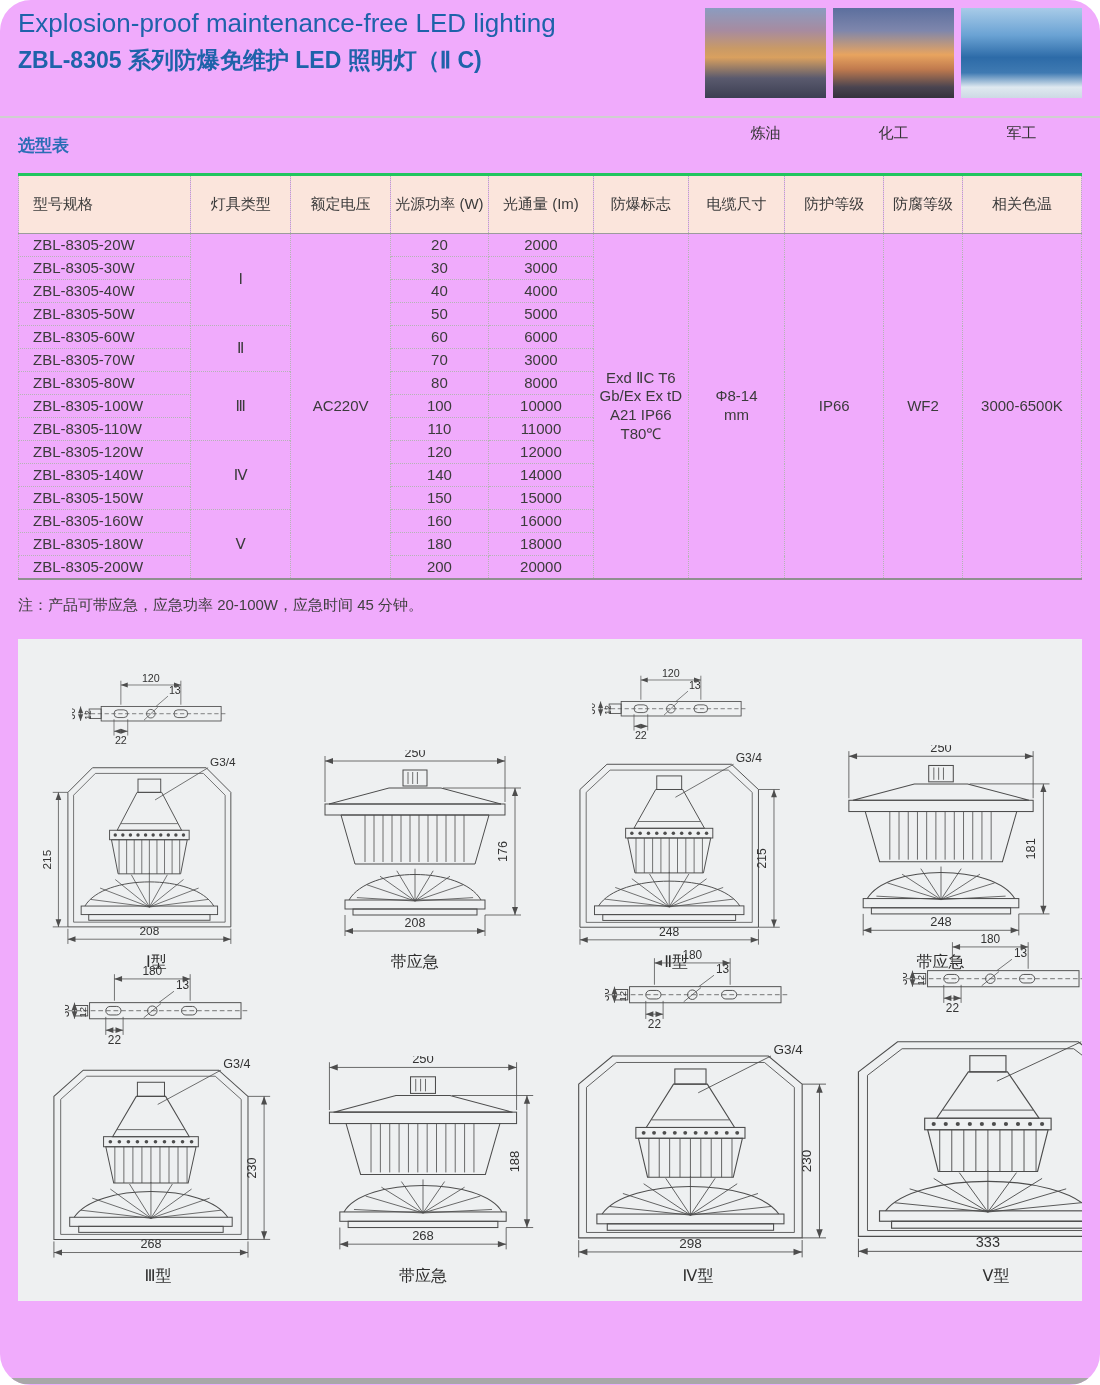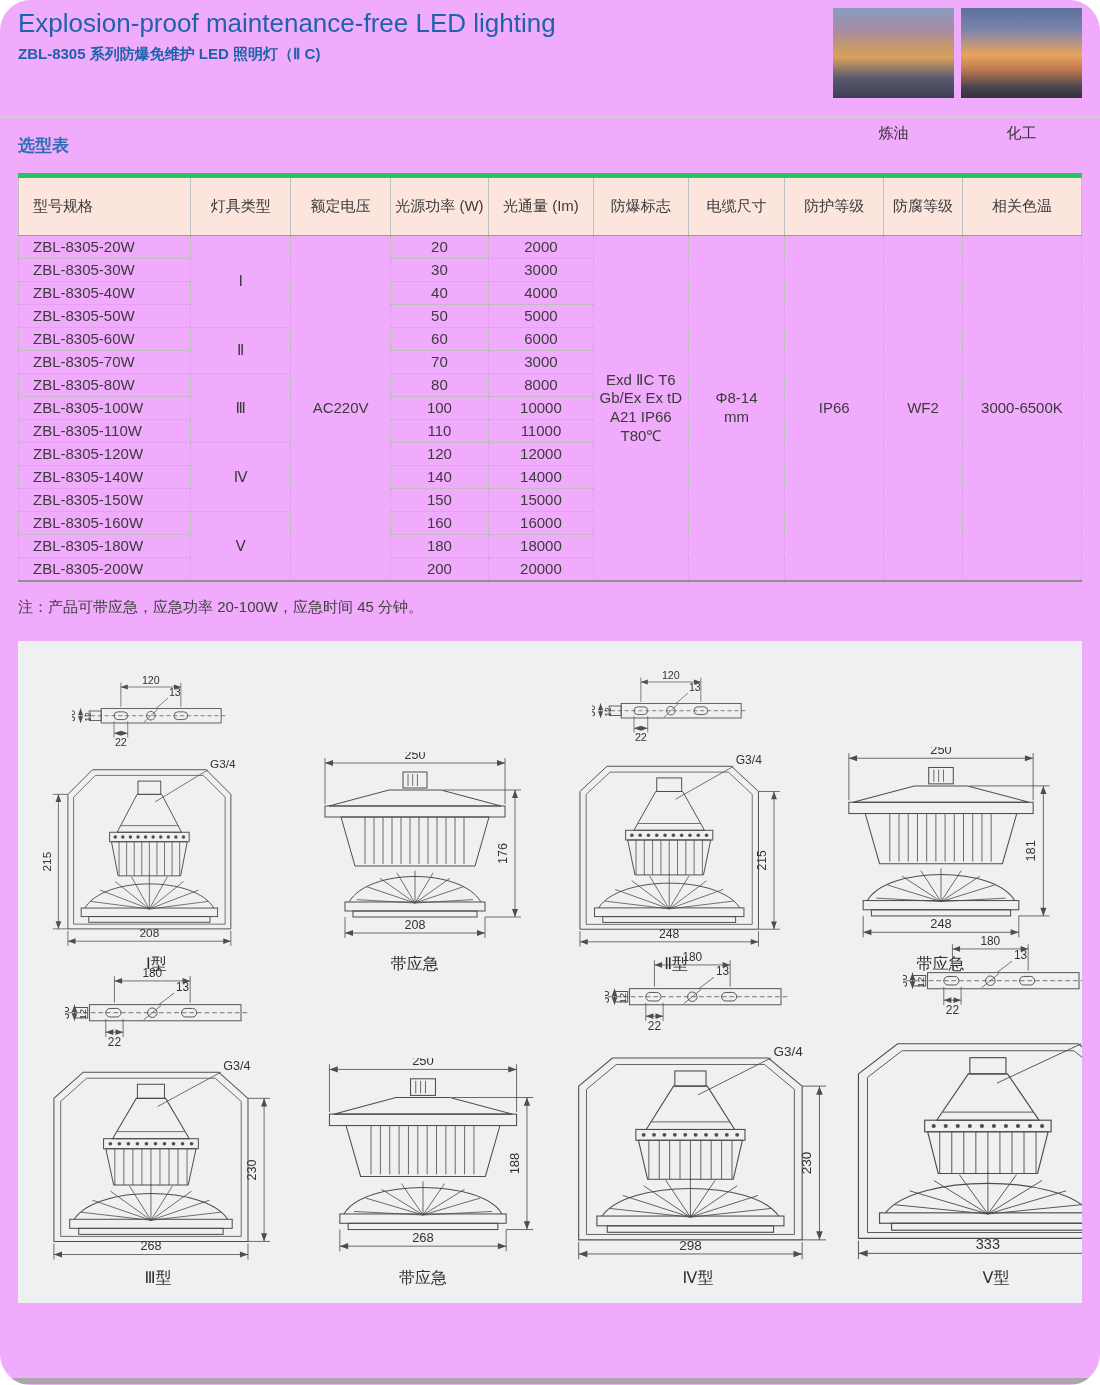--- a/index.html
+++ b/index.html
@@ -2,35 +2,35 @@
 <html><head>
 <meta charset="utf-8">
 <style>
   html,body{margin:0;padding:0;background:#fff;}
   body{width:1100px;font-family:"Liberation Sans",sans-serif;}
   .page{position:relative;width:1100px;height:1385px;background:#f0abfc;overflow:hidden;border-radius:31px;}
 
   
   header.top{display:flex;justify-content:space-between;align-items:flex-start;padding:8px 18px 0 18px;height:116px;box-sizing:border-box;}
   .title-en{font-size:26px;color:#1e62aa;font-weight:500;line-height:1.2;}
-  .title-zh{font-size:15px;color:#1e62aa;font-weight:700;margin-top:6px;}
+  .title-zh{font-size:23px;color:#1e62aa;font-weight:700;margin-top:6px;}
   .photos{display:flex;gap:7px;}
   .photo{margin:0;text-align:center;}
   .photo .img{width:121px;height:90px;}
   .img0{background:linear-gradient(180deg,#8b9cc0 0%,#a78ba0 25%,#c99a66 45%,#d9a05f 55%,#5a5a6e 78%,#3c3f52 100%);}
   .img1{background:linear-gradient(180deg,#5c6f9e 0%,#7e86ac 25%,#e8a45f 52%,#c07a4e 68%,#4a4450 88%,#35323c 100%);}
   .img2{background:linear-gradient(180deg,#a8cbe8 0%,#6ba3d4 30%,#2d6ba8 55%,#3f7ab2 72%,#dfe9f0 88%,#cdd9e4 100%);}
   .photo figcaption{font-size:15px;color:#333;margin-top:26px;}
   .divider{border-top:2px solid #cfcfcf;height:0;}
 
   h2.section{font-size:17px;color:#2a6db5;font-weight:700;margin:16px 18px 12px 18px;}
 
   
   table.sel{border-collapse:collapse;width:1064px;margin:16px 18px;table-layout:fixed;
-    border-top:5px solid #22c55e;border-bottom:2px solid #8f8f8f;}
+    border-top:3px solid #22c55e;border-bottom:2px solid #8f8f8f;}
   .sel th,.sel td{border:1px dotted #b5b5b5;font-size:15px;color:#3b3b3b;overflow:hidden;}
   .sel thead th{background:#fbe5dc;height:57px;font-weight:400;text-align:center;border-bottom:1px solid #9c9c9c;padding:0 2px;}
   .sel thead th.first{text-align:left;padding-left:14px;}
   .sel tbody td{height:22px;text-align:center;padding:0;line-height:1.25;}
   .sel tbody td.model{text-align:left;padding-left:14px;}
 
   .note{font-size:15px;color:#404040;margin:16px 18px 24px 18px;}
 
   
   .panel{margin:0 18px;background:#eef0f1;height:662px;box-sizing:border-box;padding:26px 6px 0 6px;overflow:hidden;}
@@ -59,20 +59,24 @@
       <div class="title-zh">ZBL-8305 系列防爆免维护 LED 照明灯（Ⅱ C)</div>
     </div>
     <div class="photos">
       <figure class="photo">
         <div class="img img0"></div>
         <figcaption>炼油</figcaption>
       </figure>
       <figure class="photo">
         <div class="img img1"></div>
         <figcaption>化工</figcaption>
+      </figure>
+      <figure class="photo">
+        <div class="img img2"></div>
+        <figcaption>军工</figcaption>
       </figure>
     </div>
   </header>
 
   <div class="divider"></div>
 
   <h2 class="section">选型表</h2>
 
   <table class="sel">
     <colgroup>

